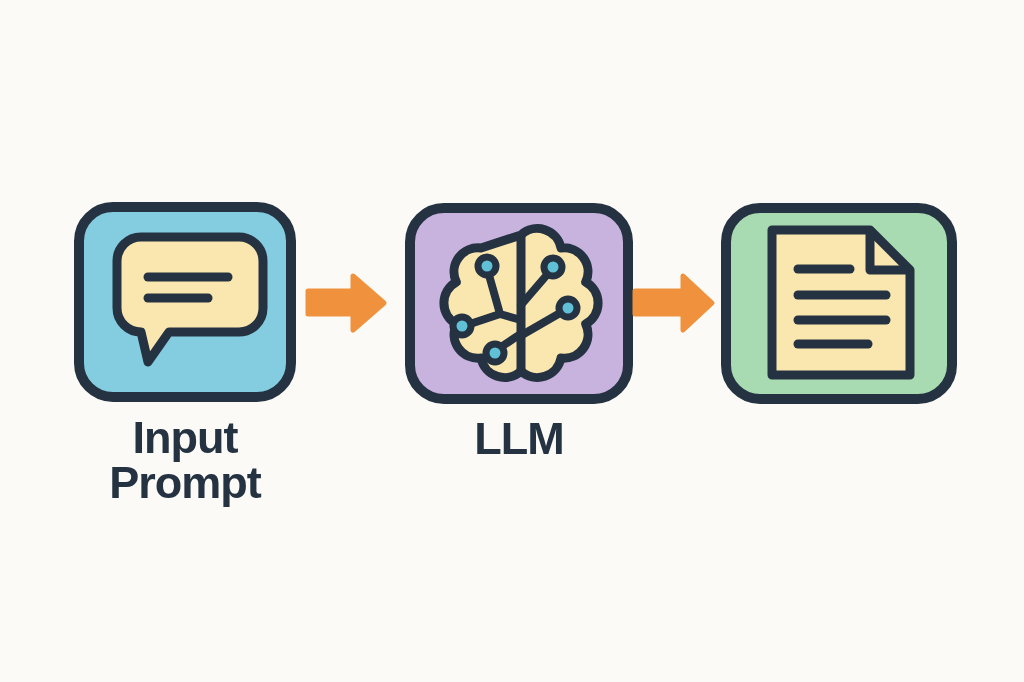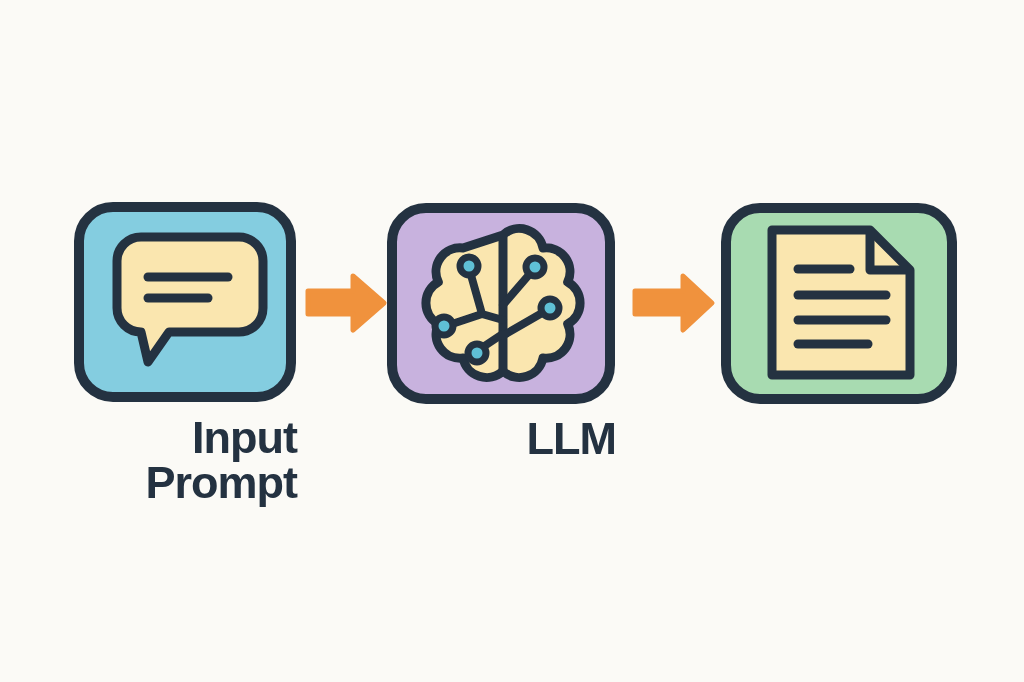--- a/index.html
+++ b/index.html
@@ -11,21 +11,21 @@
   .canvas {
     position:relative;
     width:1024px; height:682px;
     background:var(--bg);
     overflow:hidden;
   }
   .node { position:absolute; }
   .label {
     position:absolute;
     left:0; top:215px; width:100%;
-    text-align:right;
+    text-align:center;
     font-weight:700;
     font-size:45px;
     line-height:0.99;
     letter-spacing:-1px;
     color:var(--ink);
   }
   .ink-stroke { stroke:var(--ink); }
   .no-fill { fill:none; }
   svg { display:block; }
   .arrow { position:absolute; }
@@ -44,21 +44,21 @@
         <line x1="75" y1="97" x2="135" y2="97" class="ink-stroke" stroke-width="9" stroke-linecap="round"></line>
       </g>
     </svg>
     <div class="label">Input Prompt</div>
   </section>
 
   <svg class="arrow" style="left:305px; top:272px;" width="84" height="62" viewBox="0 0 84 62">
     <polygon points="3,19 48,19 48,4 79,31 48,58 48,42 3,42" stroke-width="5" stroke-linejoin="round" fill="#f0923d" stroke="#f0923d"></polygon>
   </svg>
 
-  <section class="node" style="left:386px; top:202px; width:230px;">
+  <section class="node" style="left:404px; top:202px; width:230px;">
     <svg width="230" height="203" viewBox="0 0 230 203">
       <rect x="6" y="6" width="218" height="191" rx="34" class="ink-stroke" stroke-width="10" fill="#c8b2de"></rect>
       <g>
         <path d="M 117 33
                  A 24 24 0 0 1 157 46
                  A 24 24 0 0 1 181.7 80
                  A 24 24 0 0 1 181.7 122
                  A 24 24 0 0 1 157 156
                  A 24 24 0 0 1 117 169
                  A 24 24 0 0 1 77 156

